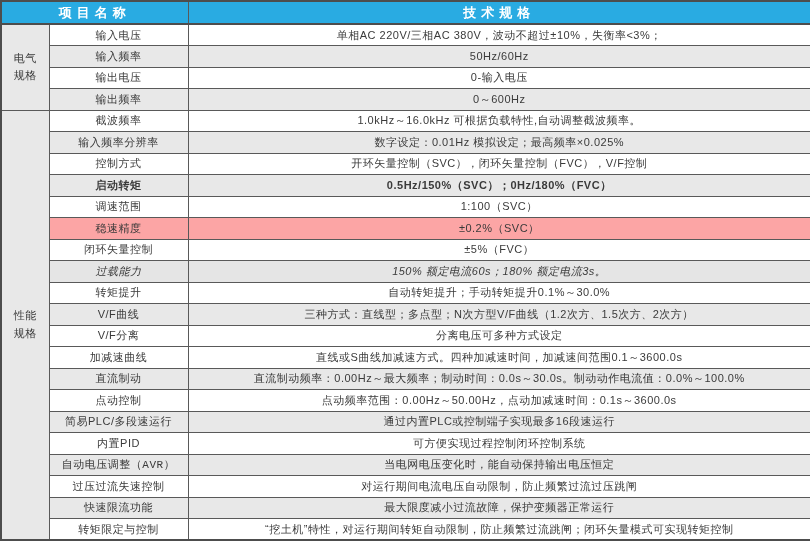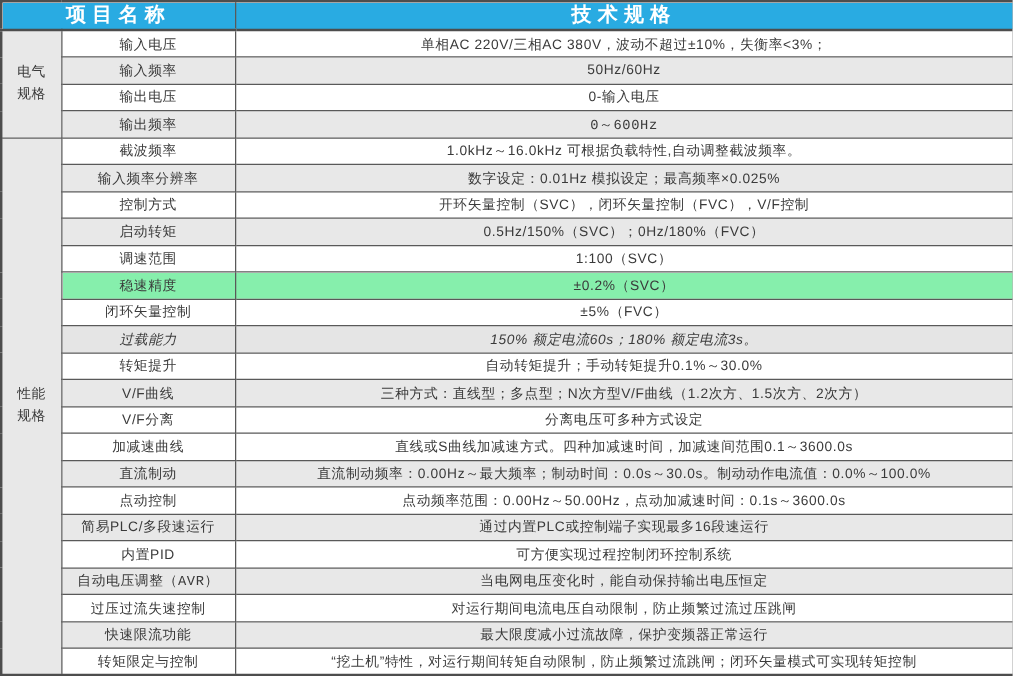--- a/index.html
+++ b/index.html
@@ -25,21 +25,21 @@
     vertical-align: middle;
     overflow: hidden;
     white-space: nowrap;
   }
   .spec-table thead tr {
     height: 23px;
   }
   .spec-table thead th {
     background: var(--header-bg, #29abe2);
     color: var(--header-text, #ffffff);
-    font-size: 16px;
+    font-size: 13px;
     font-weight: bold;
     letter-spacing: 5px;
     border-bottom: 2px solid var(--border-dark, #4d4d4d);
   }
   .spec-table tbody td {
     font-size: 11px;
     color: var(--text, #3a3a3a);
     letter-spacing: 0.5px;
   }
   .spec-table tbody tr {
@@ -80,49 +80,49 @@
         <td class="value-cell">单相AC 220V/三相AC 380V，波动不超过±10%，失衡率&lt;3%；</td>
       </tr>
       <tr style="background: rgb(232, 232, 232);">
         <td class="label-cell">输入频率</td>
         <td class="value-cell">50Hz/60Hz</td>
       </tr>
       <tr>
         <td class="label-cell">输出电压</td>
         <td class="value-cell">0-输入电压</td>
       </tr>
-      <tr style="background: rgb(232, 232, 232); font-family: Liberation Mono, monospace;">
+      <tr style="background: rgb(232, 232, 232);">
         <td class="label-cell">输出频率</td>
         <td class="value-cell">0～600Hz</td>
       </tr>
       <tr>
         <td class="group-cell" rowspan="20">
           <div>性能</div>
           <div>规格</div>
         </td>
         <td class="label-cell">截波频率</td>
         <td class="value-cell">1.0kHz～16.0kHz 可根据负载特性,自动调整截波频率。</td>
       </tr>
       <tr style="background: rgb(232, 232, 232);">
         <td class="label-cell">输入频率分辨率</td>
         <td class="value-cell">数字设定：0.01Hz 模拟设定；最高频率×0.025%</td>
       </tr>
       <tr>
         <td class="label-cell">控制方式</td>
         <td class="value-cell">开环矢量控制（SVC），闭环矢量控制（FVC），V/F控制</td>
       </tr>
-      <tr style="background: rgb(232, 232, 232);">
+      <tr style="background: rgb(232, 232, 232); font-weight: bold;">
         <td class="label-cell">启动转矩</td>
         <td class="value-cell">0.5Hz/150%（SVC）；0Hz/180%（FVC）</td>
       </tr>
       <tr>
         <td class="label-cell">调速范围</td>
         <td class="value-cell">1:100（SVC）</td>
       </tr>
-      <tr style="background: #86efac;">
+      <tr style="background: #fca5a5;">
         <td class="label-cell">稳速精度</td>
         <td class="value-cell">±0.2%（SVC）</td>
       </tr>
       <tr>
         <td class="label-cell">闭环矢量控制</td>
         <td class="value-cell">±5%（FVC）</td>
       </tr>
       <tr style="background: #e5e5e5; font-style: italic;">
         <td class="label-cell">过载能力</td>
         <td class="value-cell">150% 额定电流60s；180% 额定电流3s。</td>

